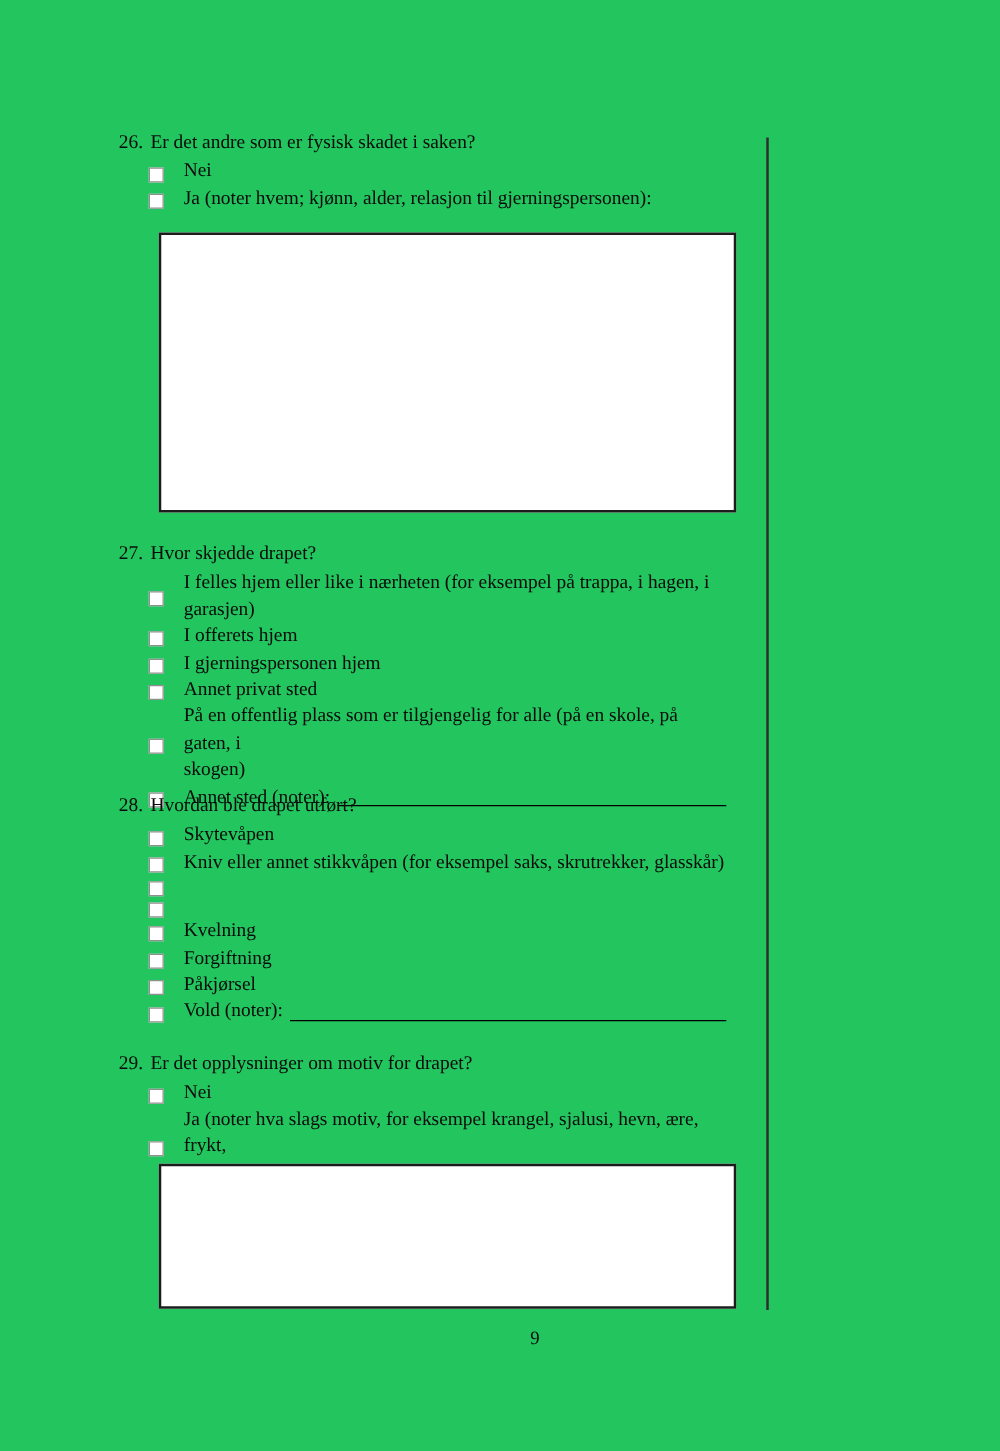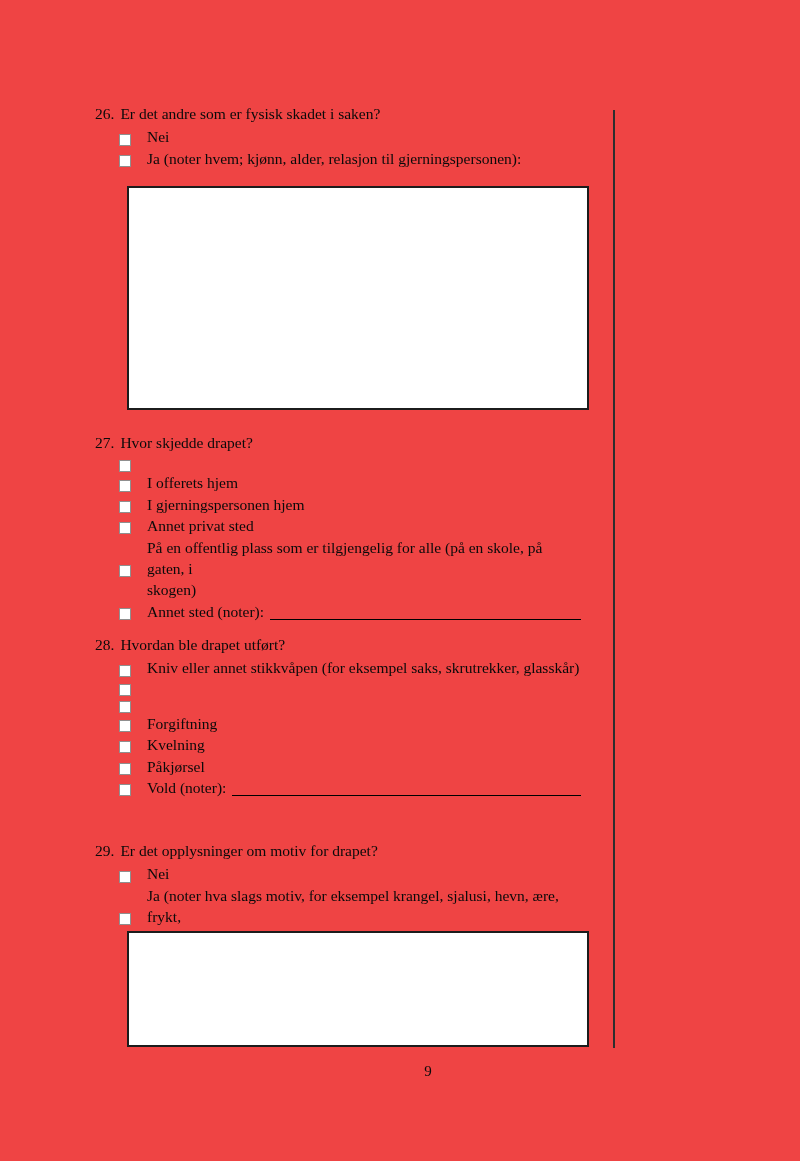--- a/index.html
+++ b/index.html
@@ -1,20 +1,20 @@
 <!DOCTYPE html>
 <html lang="no"><head>
 <meta charset="utf-8">
 <style>
   html, body { margin: 0; padding: 0; background: #ffffff; }
   .page {
     position: relative;
     width: 800px;
     height: 1161px;
-    background: #ef4444;
+    background: #22c55e;
     font-family: "Liberation Serif", "DejaVu Serif", serif;
     font-size: 15.5px;
     color: #0a0a0a;
     overflow: hidden;
   }
   .question { position: absolute; left: 95px; }
   #q26 { top: 103px; }
   #q27 { top: 432px; }
   #q28 { top: 634px; }
   #q29 { top: 840px; font-family: Liberation Serif, serif; }
@@ -84,20 +84,22 @@
     </div>
   </section>
   <div class="answer-box" id="box-q26"></div>
 
   <section class="question" id="q27">
     <div class="q-header">
       <span class="q-num">27.</span><span class="q-title">Hvor skjedde drapet?</span>
     </div>
     <div class="option">
       <span class="checkbox"></span>
+      <span class="opt-label">I felles hjem eller like i nærheten (for eksempel på trappa, i hagen, i
+garasjen)</span>
     </div>
     <div class="option">
       <span class="checkbox"></span>
       <span class="opt-label">I offerets hjem</span>
     </div>
     <div class="option">
       <span class="checkbox"></span>
       <span class="opt-label">I gjerningspersonen hjem</span>
     </div>
     <div class="option">
@@ -115,35 +117,39 @@
       <span class="write-line"></span>
     </div>
   </section>
 
   <section class="question" id="q28">
     <div class="q-header">
       <span class="q-num">28.</span><span class="q-title">Hvordan ble drapet utført?</span>
     </div>
     <div class="option">
       <span class="checkbox"></span>
+      <span class="opt-label">Skytevåpen</span>
+    </div>
+    <div class="option">
+      <span class="checkbox"></span>
       <span class="opt-label">Kniv eller annet stikkvåpen (for eksempel saks, skrutrekker, glasskår)</span>
     </div>
     <div class="option">
       <span class="checkbox"></span>
     </div>
     <div class="option">
       <span class="checkbox"></span>
     </div>
     <div class="option">
       <span class="checkbox"></span>
-      <span class="opt-label">Forgiftning</span>
+      <span class="opt-label">Kvelning</span>
     </div>
     <div class="option">
       <span class="checkbox"></span>
-      <span class="opt-label">Kvelning</span>
+      <span class="opt-label">Forgiftning</span>
     </div>
     <div class="option">
       <span class="checkbox"></span>
       <span class="opt-label">Påkjørsel</span>
     </div>
     <div class="option">
       <span class="checkbox"></span>
       <span class="opt-label">Vold (noter):</span>
       <span class="write-line"></span>
     </div>

